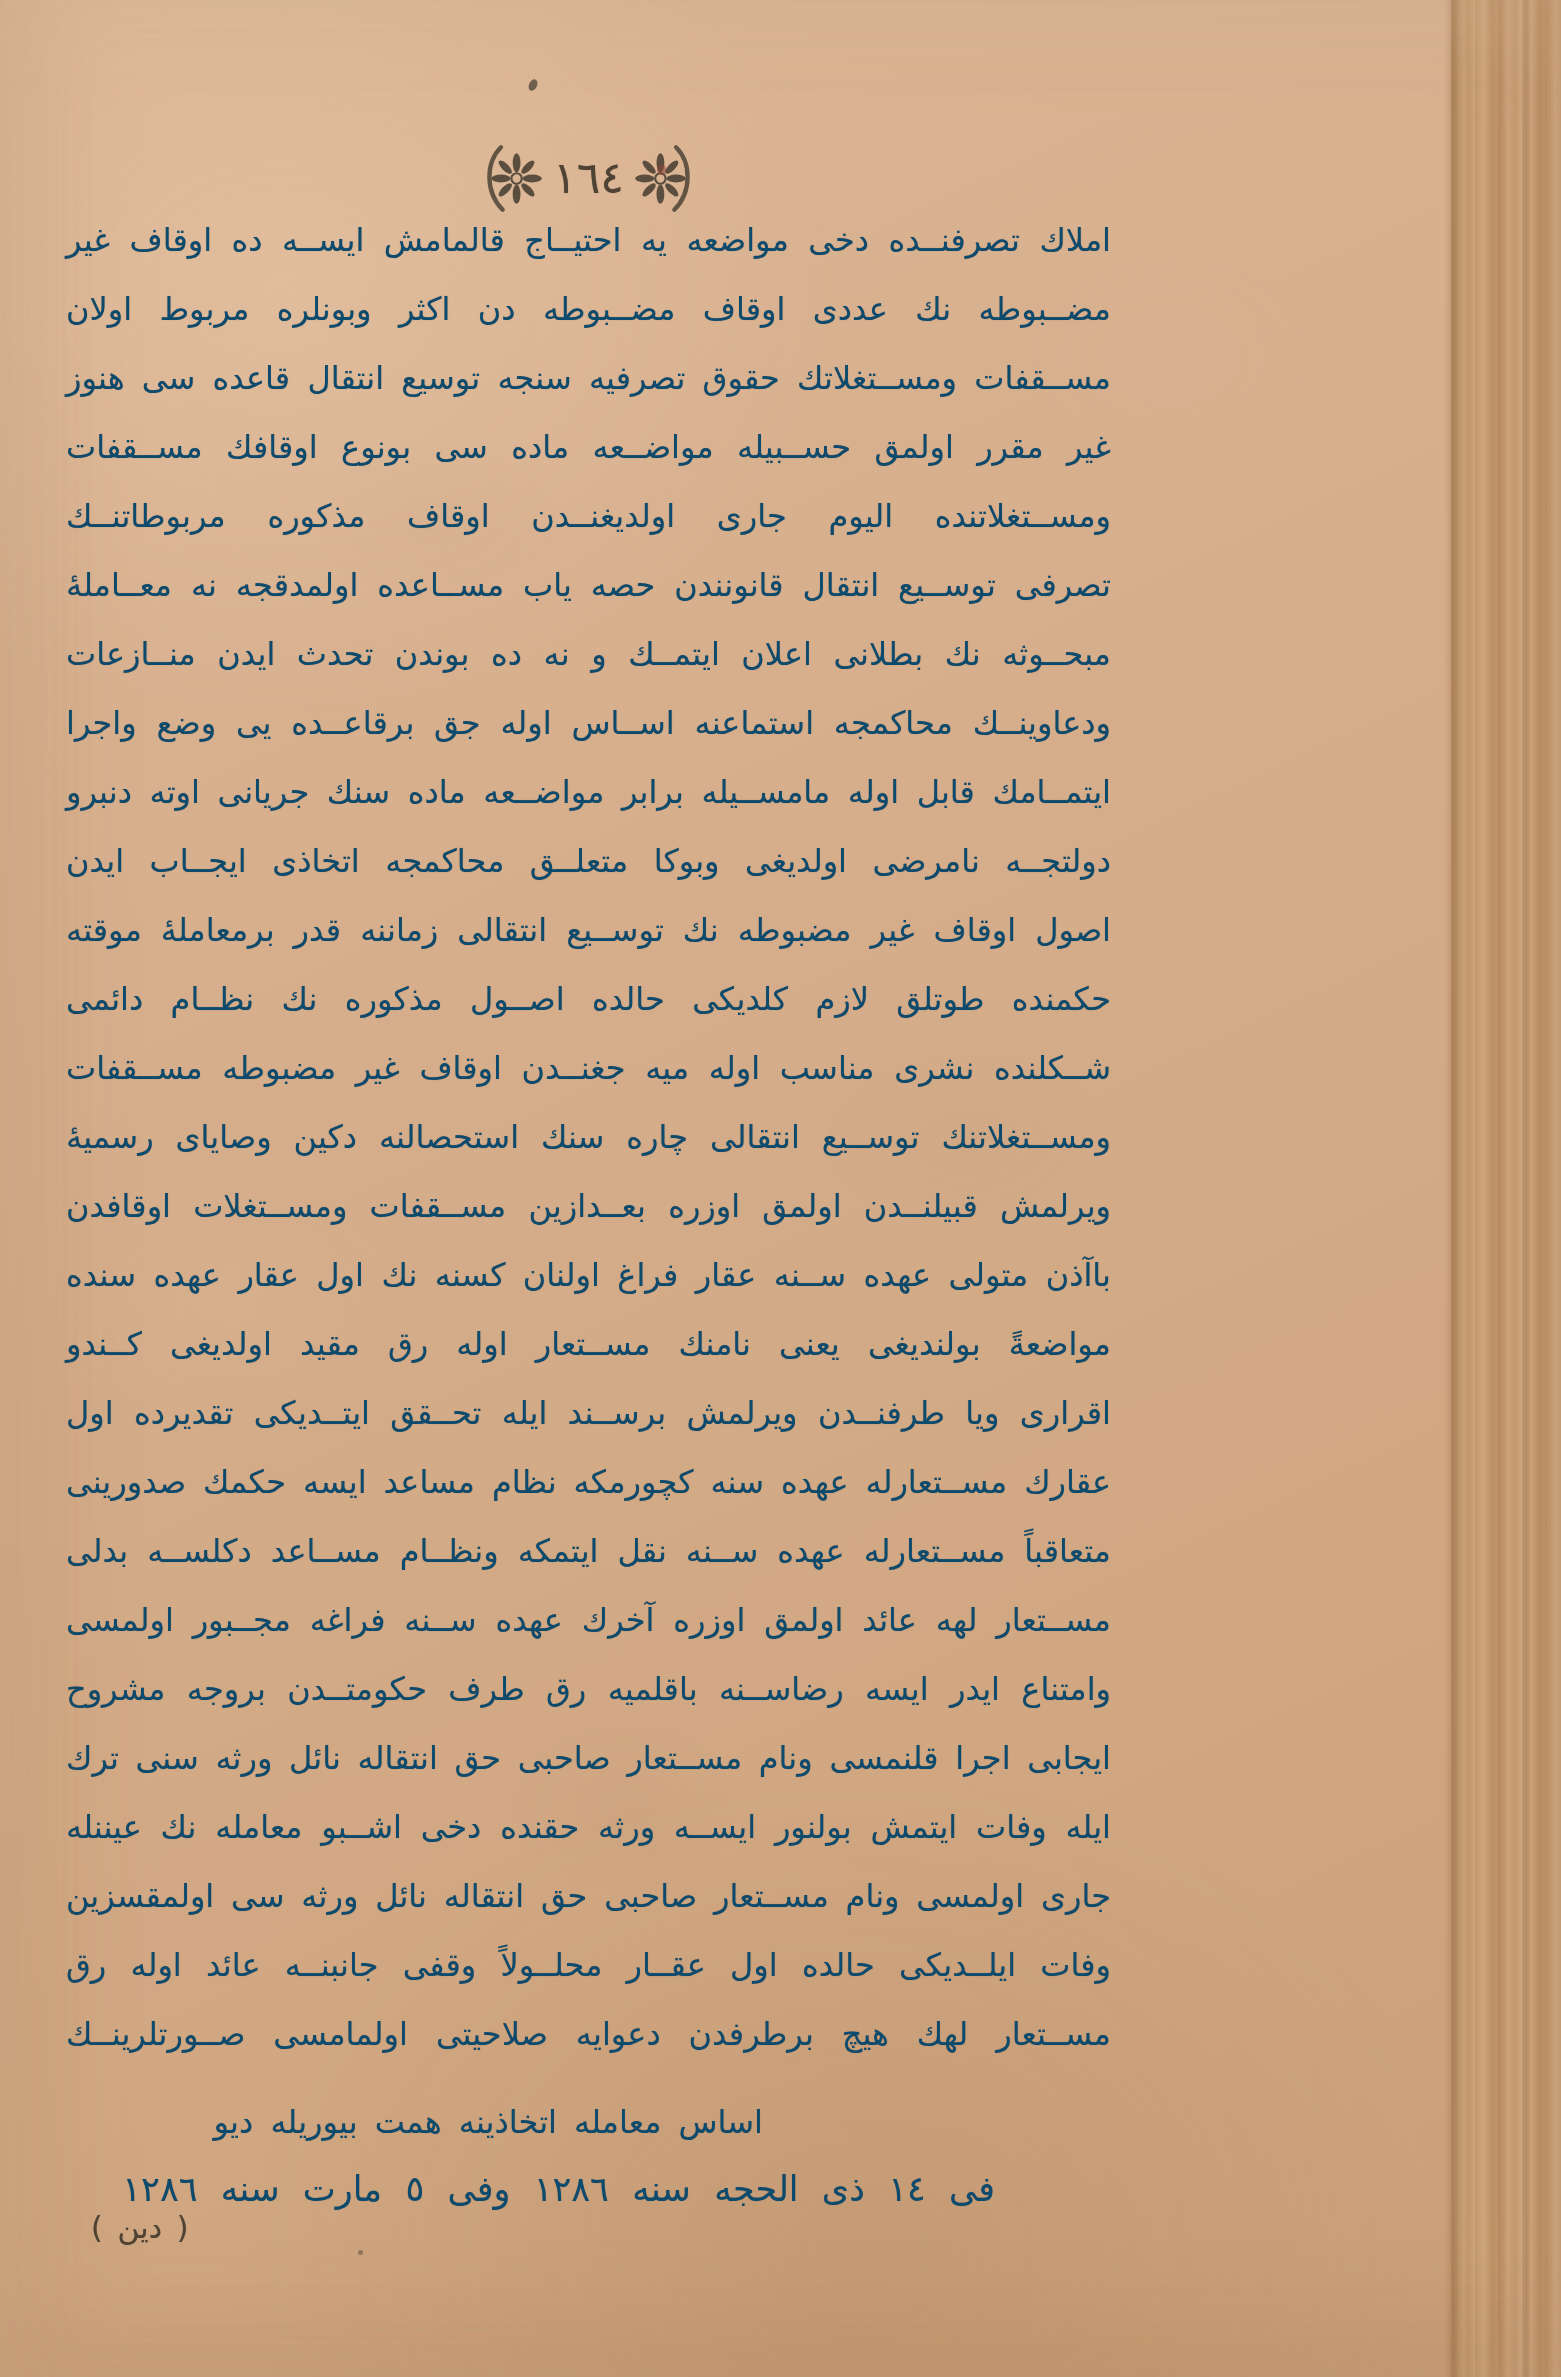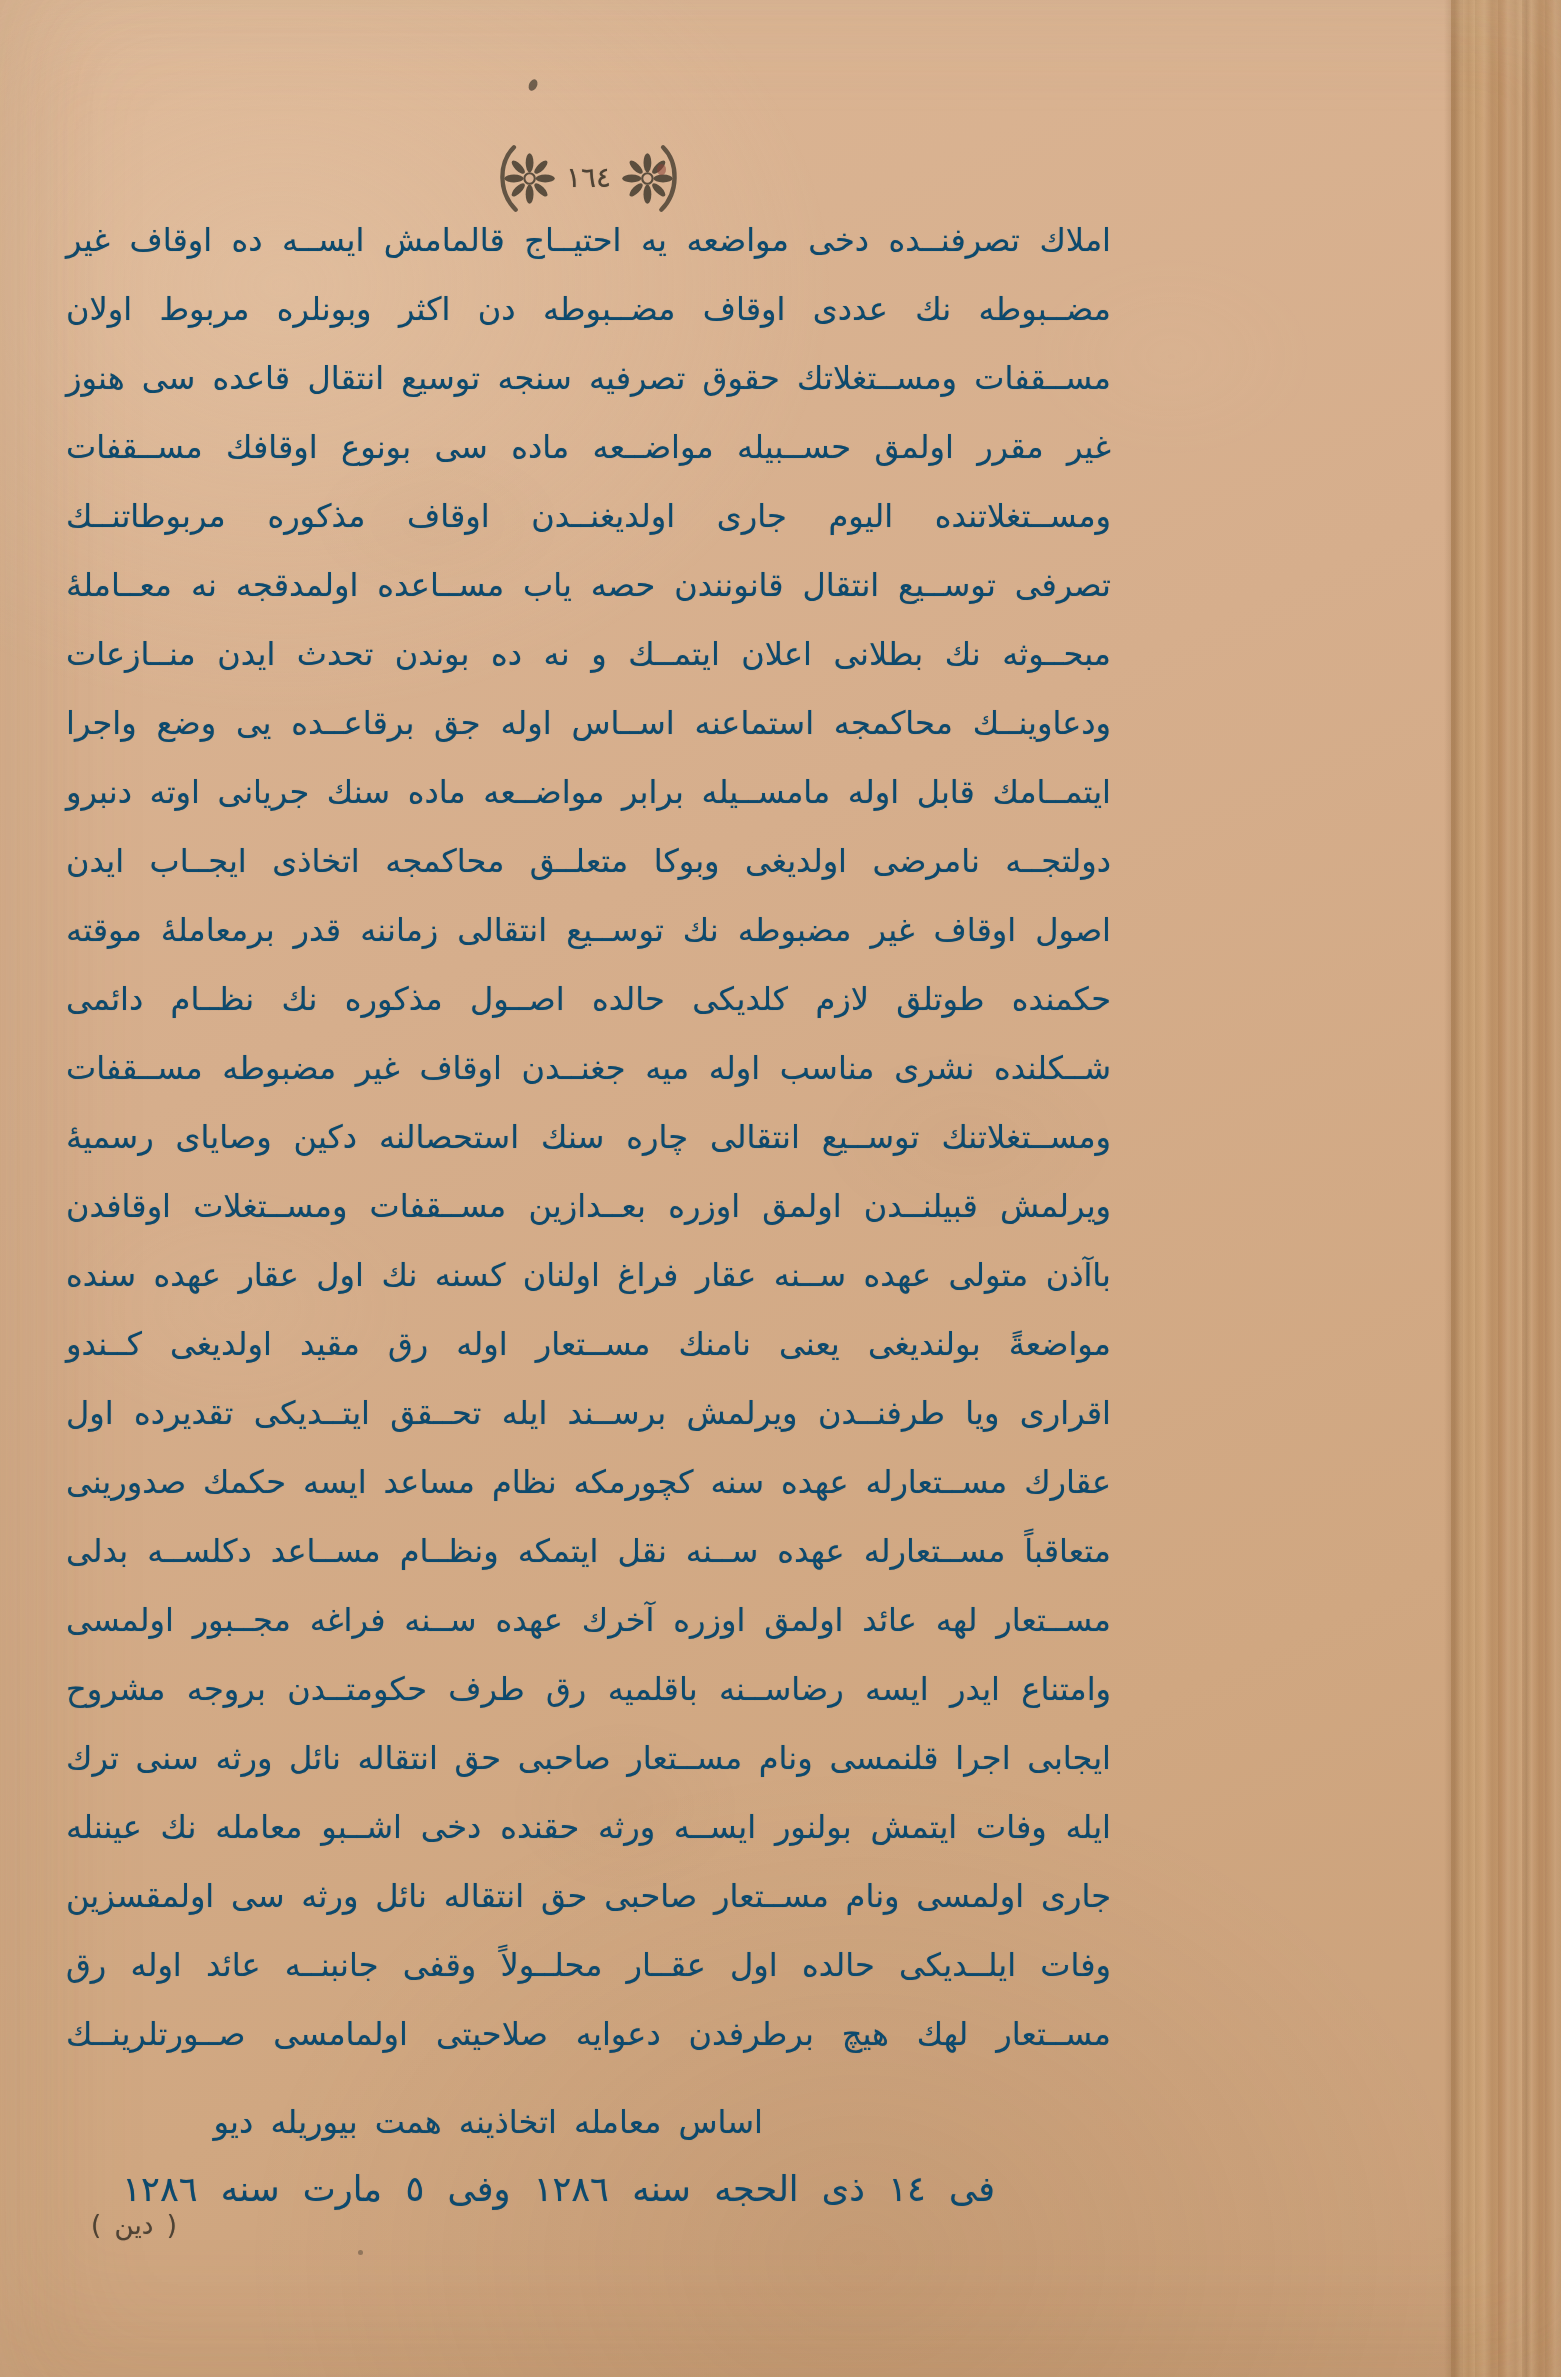--- a/index.html
+++ b/index.html
@@ -32,35 +32,35 @@
         rgba(231,202,168,.16) 9.6px, rgba(146,105,66,.18) 17.5px, rgba(146,105,66,0) 23.6px),
       linear-gradient(90deg,#c69a6f 0%,#cda579 22%,#c2946a 45%,#d0a87f 62%,#bf9166 82%,#caa078 100%);}
   .edge-crease{position:absolute;top:0;right:99px;width:19px;height:2377px;
     background:linear-gradient(90deg, rgba(125,88,52,0) 0%, rgba(125,88,52,.30) 55%, rgba(125,88,52,.08) 100%);}
   .edge-crease-2{position:absolute;top:0;right:31px;width:8.7px;height:2377px;
     background:linear-gradient(90deg, rgba(110,75,45,0), rgba(110,75,45,.22), rgba(110,75,45,0));}
 
   
   .pagenum-row{position:absolute;top:138px;left:66px;width:1045px;height:84px;
     display:flex;align-items:center;justify-content:center;gap:8.7px;color:#4e4335;}
-  .pagenum{font-size:28px;line-height:1;letter-spacing:5.2px;padding:0 1.7px;
+  .pagenum{font-size:44px;line-height:1;letter-spacing:5.2px;padding:0 1.7px;
     text-shadow:0 0 0.9px rgba(70,58,44,.55);transform:translateY(-1.7px);}
   .ornament{display:block;}
 
   
   .text-block{position:absolute;top:206px;left:66px;width:1045px;color:#0c4a6e;
     direction:rtl;font-size:32px;
     text-shadow:0 0 0.9px rgba(70,58,44,.45);}
   .line{height:69px;line-height:69px;white-space:nowrap;
     text-align:justify;text-align-last:justify;text-justify:inter-word;word-spacing:4.4px;overflow:visible;}
   .line--closing{height:61px;line-height:61px;margin-top:23px;text-align-last:right;
     padding-left:0;padding-right:348px;word-spacing:7px;}
   .line--date{height:56px;line-height:56px;margin-top:8px;text-align:right;text-align-last:right;
     padding-right:116px;font-size:35px;word-spacing:12.2px;}
-  .signature{position:absolute;left:91px;top:2210px;color:#4e4335;font-size:26px;
+  .signature{position:absolute;left:91px;top:2210px;color:#4e4335;font-size:30px;
     direction:rtl;text-shadow:0 0 0.9px rgba(70,58,44,.45);word-spacing:5.2px;}
 
   
   .speck{position:absolute;background:#55493b;border-radius:50%;opacity:.8;}
   .speck-a{left:529px;top:79px;width:7.9px;height:12.2px;transform:rotate(25deg);}
   .speck-b{left:1541px;top:7px;width:21px;height:7.9px;border-radius:2.6px;transform:rotate(-8deg);}
   .speck-c{left:358px;top:2250px;width:5.2px;height:5.2px;opacity:.5;}
   .speck-red{left:657px;top:164px;width:8.7px;height:10.5px;background:#8a4438;opacity:.55;}
 </style>
 </head>

